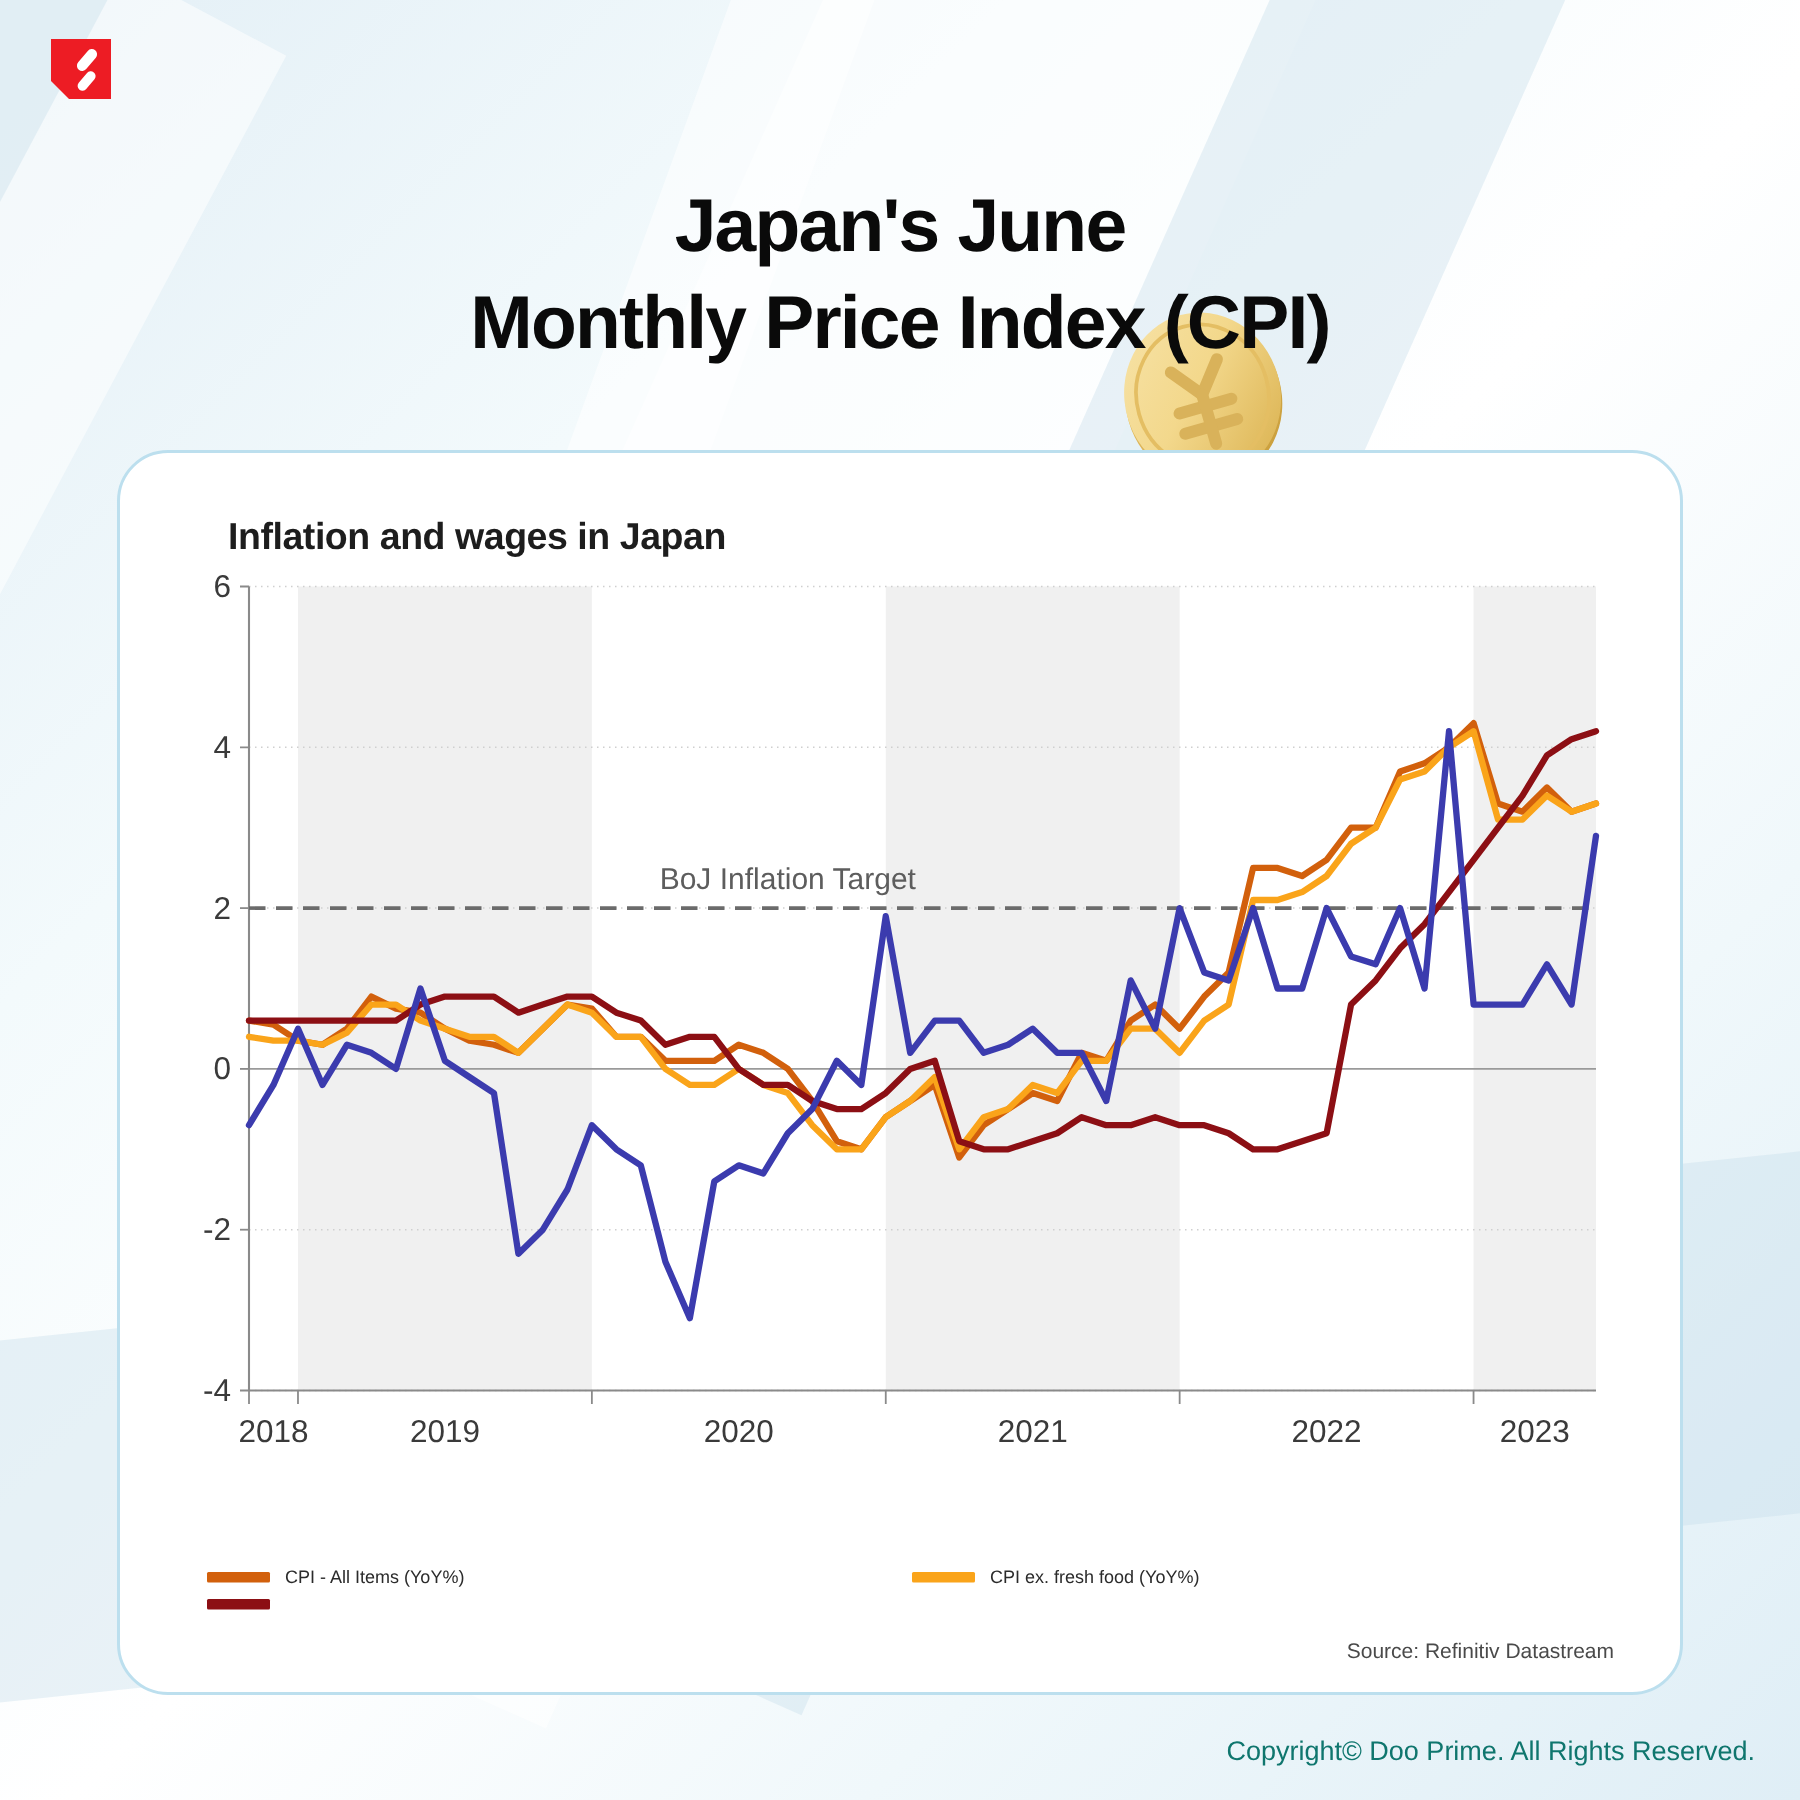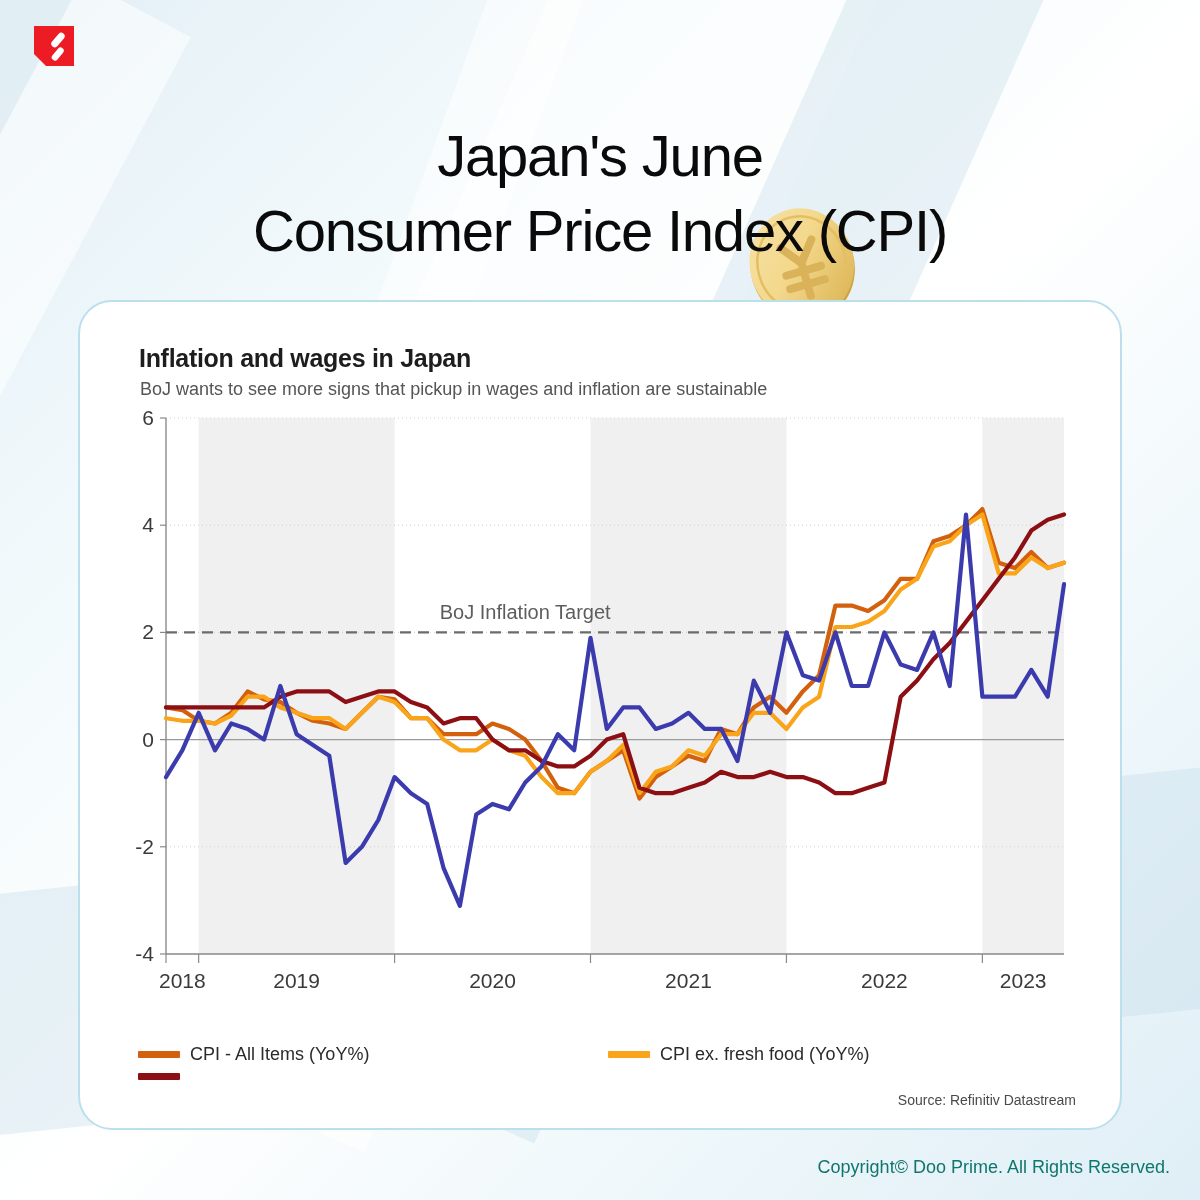--- a/index.html
+++ b/index.html
@@ -41,21 +41,21 @@
   }
   #logo-mark svg { display: block; }
   #brand-name {
     font-size: 37px; font-weight: bold; letter-spacing: -0.5px;
     color: #0d0d0d;
   }
 
   
   #hero { position: absolute; left: 0; top: 118px; width: 1200px; text-align: center; z-index: 4; }
   #hero .line {
-    font-size: 58px; font-weight: normal; color: #0a0a0a;
+    font-size: 50px; font-weight: bold; color: #0a0a0a;
     letter-spacing: -1.2px; line-height: 1.30;
     white-space: nowrap;
   }
   #coin {
     position: absolute; left: 742px; top: 205px;
     width: 120px; height: 120px; z-index: 3;
   }
 
   
   #card {
@@ -66,41 +66,41 @@
     border-radius: 34px;
     z-index: 4;
   }
   #chart-panel {
     position: absolute; left: 38px; top: 42px;
     width: 968px; height: 746px;
     background: #ffffff;
   }
   #chart-title {
     font-size: 25px; font-weight: bold; color: #1d1d1d;
-    letter-spacing: -0.3px; margin-left: 21px;
+    letter-spacing: -0.3px; margin-left: 34px;
   }
   #chart-subtitle {
     font-size: 18px; color: #555; margin-top: 6px; margin-left: 22px;
   }
 
   
   #plot-wrap { position: relative; width: 968px; height: 600px; margin-top: 8px; }
   #plot-svg { position: absolute; left: 0; top: 0; }
 
   
   #legend {
     position: absolute; left: 20px; top: 700px;
     width: 940px;
     display: grid;
     grid-template-columns: 470px 470px;
     row-gap: 8px;
   }
   .legend-item { display: flex; align-items: center; gap: 10px; }
   .swatch { width: 42px; height: 7px; border-radius: 1px; flex: none; }
-  .legend-label { font-size: 18px; color: #2b2b2b; white-space: nowrap; }
+  .legend-label { font-size: 12px; color: #2b2b2b; white-space: nowrap; }
   #source-note {
     position: absolute; right: 10px; top: 748px;
     font-size: 14px; color: #4a4a4a; text-align: center;
   }
 
   
   #footer-copyright {
     position: absolute; right: 30px; bottom: 22px;
     font-size: 18px; color: #0f766e; z-index: 5;
   }
@@ -149,28 +149,27 @@
         <path d="M42 66 H78"></path>
         <path d="M42 80 H78"></path>
         <path d="M60 58 V92"></path>
       </g>
     </g>
   </svg>
 </div>
 
 <div id="hero">
   <div class="line">Japan's June</div>
-  <div class="line">Consumer Price Index (CPI)</div>
+  <div class="line">Monthly Price Index (CPI)</div>
 </div>
 
 <div id="card">
   <div id="chart-panel">
 
     <div id="chart-title">Inflation and wages in Japan</div>
-    <div id="chart-subtitle">BoJ wants to see more signs that pickup in wages and inflation are sustainable</div>
 
     <div id="plot-wrap">
       <svg id="plot-svg" width="968" height="600">
           <rect x="80.65454545454546" y="10" width="195.92727272727276" height="536" fill="#f0f0f0"></rect>
           <rect x="472.5090909090909" y="10" width="195.92727272727268" height="536" fill="#f0f0f0"></rect>
           <rect x="864.3636363636364" y="10" width="81.63636363636363" height="536" fill="#f0f0f0"></rect>
           <line x1="48" y1="546" x2="946" y2="546" stroke="#cfcfcf" stroke-width="1" stroke-dasharray="1,3"></line>
           <text x="36" y="553" text-anchor="end" font-size="21" fill="#3a3a3a" font-family="&quot;Liberation Sans&quot;, sans-serif">-4</text>
           <line x1="42" y1="546" x2="48" y2="546" stroke="#8a8a8a" stroke-width="1.2"></line>
           <line x1="48" y1="438.8" x2="946" y2="438.8" stroke="#cfcfcf" stroke-width="1" stroke-dasharray="1,3"></line>

